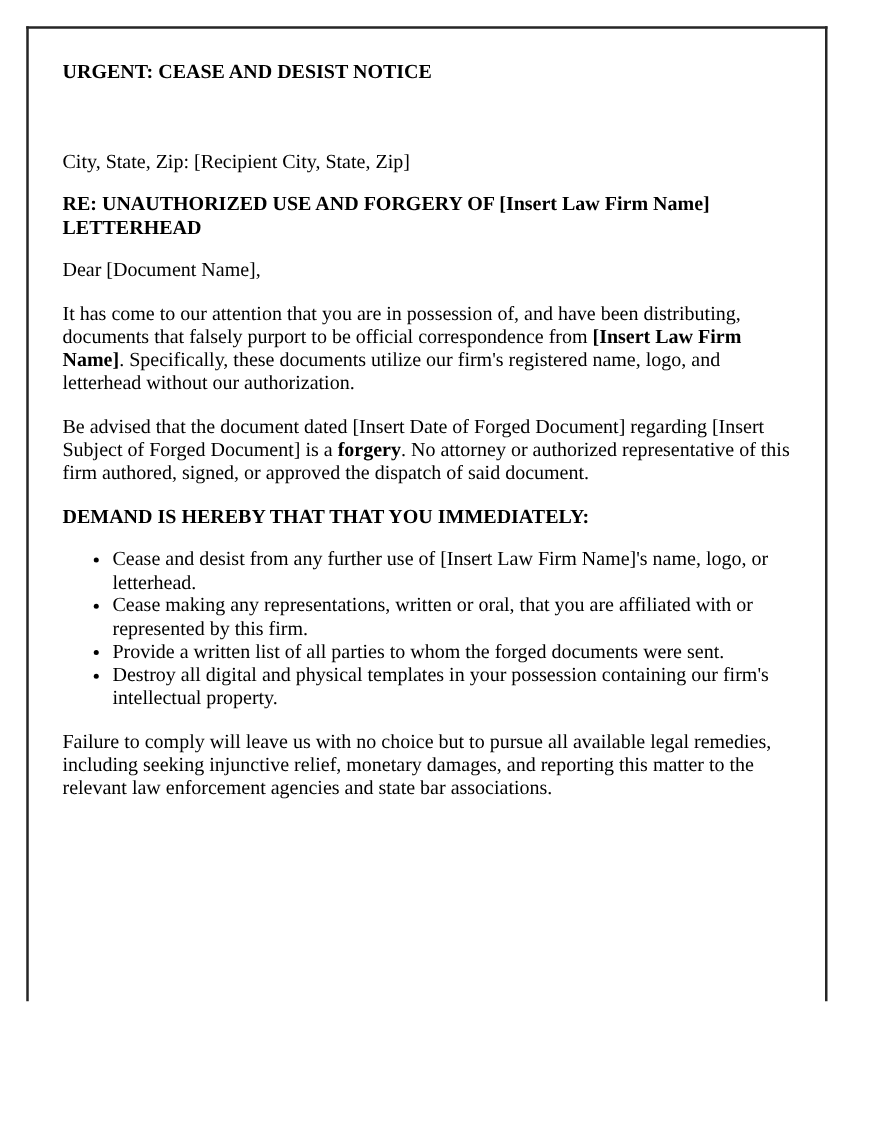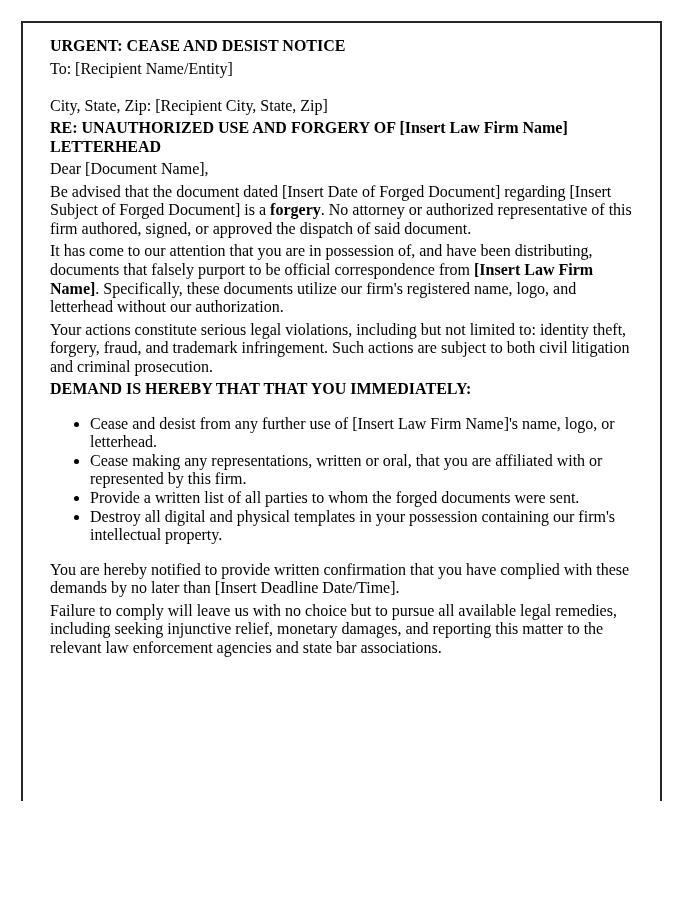--- a/index.html
+++ b/index.html
@@ -21,64 +21,62 @@
     top: 21px;
     width: 641px;
     height: 780px;
     box-sizing: border-box;
     border: 2px solid #262626;
     border-bottom: none;
     padding: 10px 28px 0 27px;
     background: #ffffff;
   }
   .sheet p {
-    margin: 4px 0;
+    margin: 16px 0;
     line-height: 1.16;
   }
   .sheet ul {
     margin: 16px 0;
     padding-left: 40px;
     line-height: 1.16;
   }
   .bold { font-weight: bold; }
 </style>
 </head>
 <body>
 
 <div class="sheet">
 
   <p class="bold">URGENT: CEASE AND DESIST NOTICE</p>
 
 
   <p>
-    <span>To: [Recipient Name/Entity]</span><br>
+    <br>
     <br>
     <span>City, State, Zip: [Recipient City, State, Zip]</span>
   </p>
 
   <p class="bold">RE: UNAUTHORIZED USE AND FORGERY OF [Insert Law Firm Name] LETTERHEAD</p>
 
   <p>Dear [Document Name],</p>
 
   <p>
+    <span>It has come to our attention that you are in possession of, and have been distributing, documents that falsely purport to be official correspondence from </span><span class="bold">[Insert Law Firm Name]</span><span>. Specifically, these documents utilize our firm's registered name, logo, and letterhead without our authorization.</span>
+  </p>
+
+  <p>
     <span>Be advised that the document dated [Insert Date of Forged Document] regarding [Insert Subject of Forged Document] is a </span><span class="bold">forgery</span><span>. No attorney or authorized representative of this firm authored, signed, or approved the dispatch of said document.</span>
   </p>
 
-  <p>
-    <span>It has come to our attention that you are in possession of, and have been distributing, documents that falsely purport to be official correspondence from </span><span class="bold">[Insert Law Firm Name]</span><span>. Specifically, these documents utilize our firm's registered name, logo, and letterhead without our authorization.</span>
-  </p>
-
-  <p>Your actions constitute serious legal violations, including but not limited to: identity theft, forgery, fraud, and trademark infringement. Such actions are subject to both civil litigation and criminal prosecution.</p>
 
   <p class="bold">DEMAND IS HEREBY THAT THAT YOU IMMEDIATELY:</p>
 
   <ul>
     <li>Cease and desist from any further use of [Insert Law Firm Name]'s name, logo, or letterhead.</li>
     <li>Cease making any representations, written or oral, that you are affiliated with or represented by this firm.</li>
     <li>Provide a written list of all parties to whom the forged documents were sent.</li>
     <li>Destroy all digital and physical templates in your possession containing our firm's intellectual property.</li>
   </ul>
 
-  <p>You are hereby notified to provide written confirmation that you have complied with these demands by no later than [Insert Deadline Date/Time].</p>
 
   <p>Failure to comply will leave us with no choice but to pursue all available legal remedies, including seeking injunctive relief, monetary damages, and reporting this matter to the relevant law enforcement agencies and state bar associations.</p>
 
 </div>
 
 </body></html>

